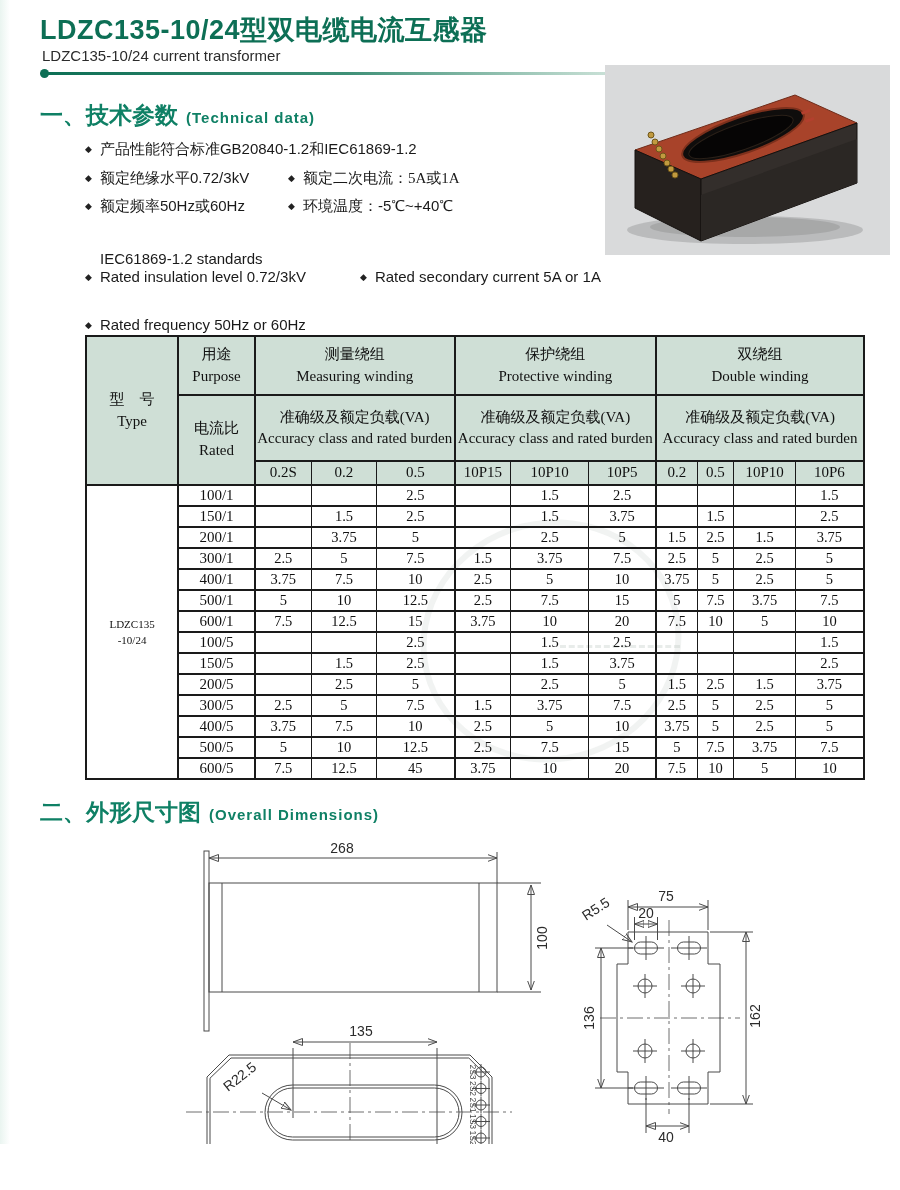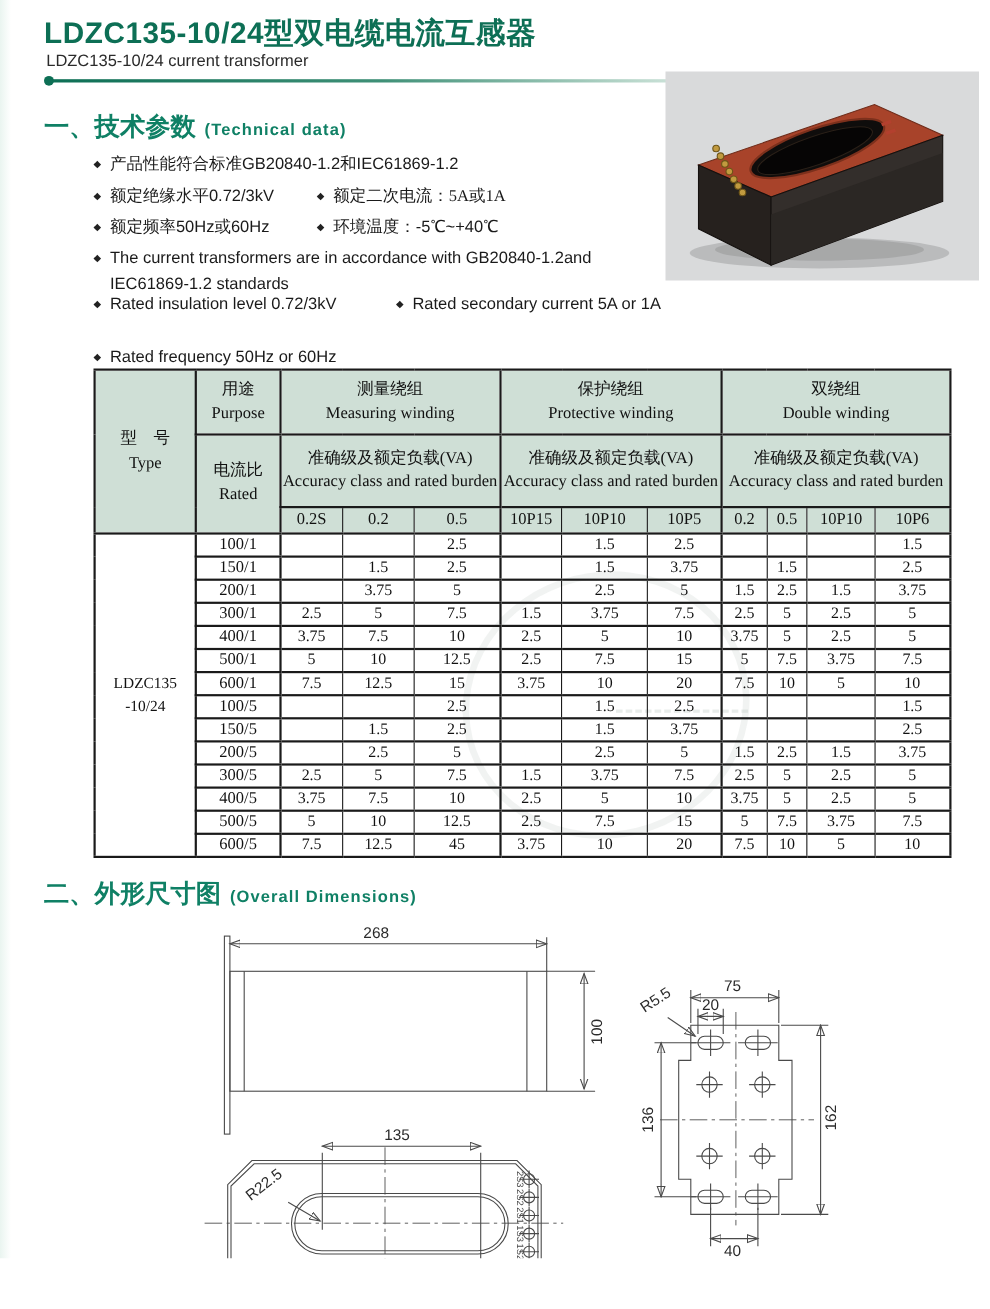--- a/index.html
+++ b/index.html
@@ -34,21 +34,21 @@
   table.spec th,table.spec td{border:1px solid #1a1a1a;border-top-width:2px;border-bottom-width:2px;
              text-align:center;padding:0;overflow:hidden;}
   table.spec .tl{border-left-width:2px;}
   table.spec{border:2px solid #1a1a1a;}
   thead th{background:#cfdfd6;font-weight:normal;font-size:15px;line-height:1.45;}
   tr.r1 th{height:57px;}
   tr.r2 th{height:64px;}
   tr.r2 .acc,tr.r2 .acc2{line-height:1.4;}
   tr.r3 th{height:22px;font-size:15px;}
   tbody td{height:19px;font-size:14.5px;}
-  td.model{font-size:14px;line-height:1.5;text-align:left;padding-left:7px;vertical-align:middle;background:#fff;}
+  td.model{font-size:11px;line-height:1.5;text-align:left;padding-left:7px;vertical-align:middle;background:#fff;}
   td.ratio{font-size:15px;}
 
   
   .wm{left:420px;top:520px;width:250px;height:230px;border:6px solid rgba(190,200,195,0.22);
       border-radius:50%;transform:rotate(-14deg);}
   .wm2{left:560px;top:645px;width:120px;height:0;border-top:3px dashed rgba(190,200,195,0.35);}
 
   
   .drawings{left:0;top:828px;}
   .drawings line,.drawings path,.drawings rect,.drawings circle{stroke:#4a4a4a;fill:none;stroke-width:1;}
@@ -81,21 +81,20 @@
 
   <div class="sec-head abs" style="left:40px;top:100px;">
     <span>一、技术参数</span><span class="en">(Technical data)</span>
   </div>
 
   <div class="bline abs" style="left:85px;top:140px;"><span class="dia"></span><span>产品性能符合标准GB20840-1.2和IEC61869-1.2</span></div>
   <div class="bline abs" style="left:85px;top:169px;text-align:center;"><span class="dia"></span><span>额定绝缘水平0.72/3kV</span></div>
   <div class="bline abs" style="left:288px;top:169px;font-family:Liberation Serif, serif;"><span class="dia"></span><span>额定二次电流：5A或1A</span></div>
   <div class="bline abs" style="left:85px;top:197px;"><span class="dia"></span><span>额定频率50Hz或60Hz</span></div>
   <div class="bline abs" style="left:288px;top:197px;"><span class="dia"></span><span>环境温度：-5℃~+40℃</span></div>
-  <div class="bline abs" style="left:85px;top:226px;"><span class="dia"></span><span>The current transformers are in accordance with GB20840-1.2and</span></div>
   <div class="bcont abs" style="left:100px;top:250px;">IEC61869-1.2 standards</div>
   <div class="bline abs" style="left:85px;top:268px;"><span class="dia"></span><span>Rated  insulation level 0.72/3kV</span></div>
   <div class="bline abs" style="left:360px;top:268px;"><span class="dia"></span><span>Rated  secondary current 5A or 1A</span></div>
   <div class="bline abs" style="left:85px;top:290px;margin-top:26px;"><span class="dia"></span><span>Rated  frequency 50Hz or 60Hz</span></div>
 
   <div class="photo abs">
     <svg width="285" height="190" viewBox="0 0 285 190">
       <ellipse cx="140" cy="165" rx="118" ry="14" fill="rgba(0,0,0,0.14)"></ellipse>
       <ellipse cx="140" cy="162" rx="95" ry="10" fill="rgba(0,0,0,0.10)"></ellipse>
       <polygon points="30,85 190,30 252,58 96,114" fill="#a8432a" stroke="#6f2c1a" stroke-width="1"></polygon>

